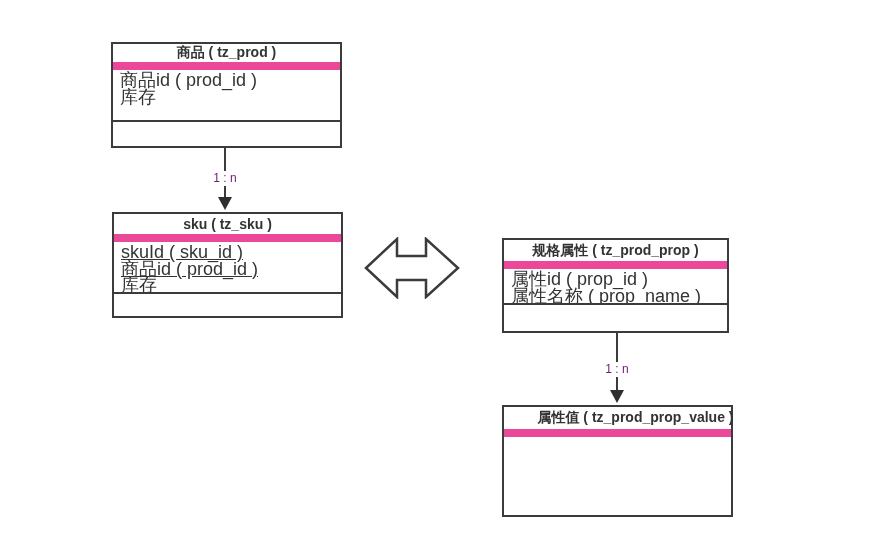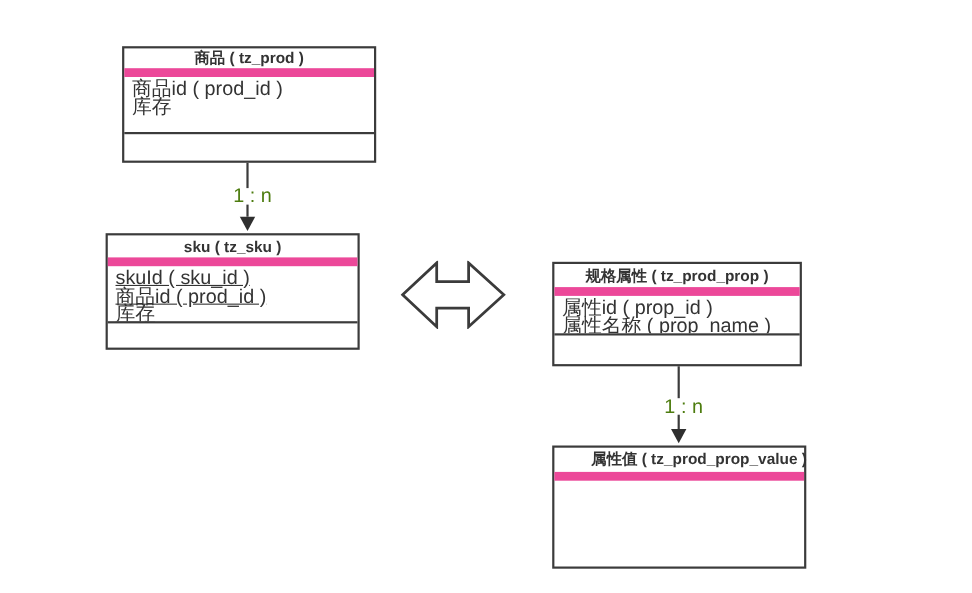--- a/index.html
+++ b/index.html
@@ -53,23 +53,23 @@
     position: absolute;
     width: 0;
     height: 0;
     border-left: 7px solid transparent;
     border-right: 7px solid transparent;
     border-top: 13px solid #2f2f2f;
   }
   .rel-label {
     position: absolute;
     width: 44px;
-    text-align: right;
-    font-size: 18px;
-    color: #4d7c0f;
+    text-align: center;
+    font-size: 12px;
+    color: #701a75;
     background: #ffffff;
     line-height: 15px;
   }
   .double-arrow { position: absolute; }
 </style>
 </head>
 <body>
 
 <div class="canvas">
 
@@ -79,21 +79,21 @@
       <div>商品id ( prod_id )</div>
       <div>库存</div>
     </div>
     <div class="tbl-footer"></div>
   </div>
 
   <div class="rel-line" style="left:224px; top:148px; height:49px;"></div>
   <div class="rel-arrowhead" style="left:218px; top:197px;"></div>
   <div class="rel-label" style="left:203px; top:171px;">1 : n</div>
 
-  <div class="tbl" style="left:96px; top:212px; width:231px; height:106px;">
+  <div class="tbl" style="left:112px; top:212px; width:231px; height:106px;">
     <div class="tbl-title" style="height:28px;">sku ( tz_sku )</div>
     <div class="tbl-fields" style="height:52px;text-decoration:underline;">
       <div>skuId ( sku_id )</div>
       <div>商品id ( prod_id )</div>
       <div>库存</div>
     </div>
     <div class="tbl-footer"></div>
   </div>
 
   <svg class="double-arrow" style="left:364px; top:237px;" width="96" height="62" viewBox="0 0 96 62">

